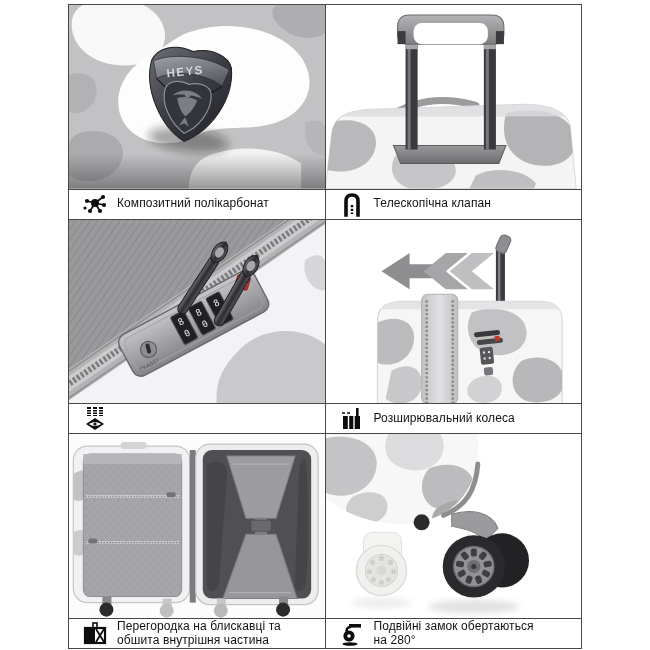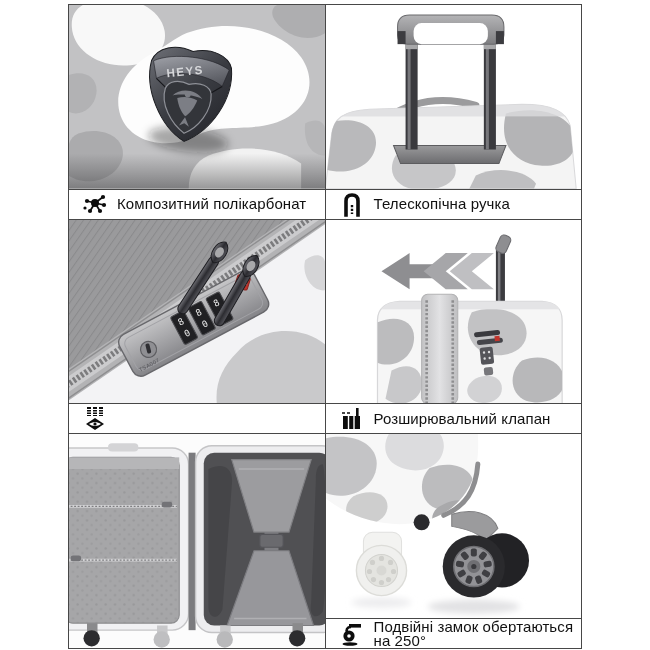--- a/index.html
+++ b/index.html
@@ -14,21 +14,21 @@
   }
   .cell{background:#ffffff;display:flex;flex-direction:column;overflow:hidden;}
   .photo{flex:1 1 auto;position:relative;overflow:hidden;background:#fff;}
   .photo svg{display:block;width:100%;height:100%;}
   .caption{
     flex:0 0 30px;height:30px;border-top:1px solid #474747;background:#fff;
     display:flex;align-items:center;gap:9px;padding:0 6px 0 13px;box-sizing:border-box;
   }
   .cap-icon{flex:0 0 26px;width:26px;height:27px;}
   .cap-icon svg{display:block;width:26px;height:27px;}
-  .cap-text{font-size:15px;line-height:13.5px;color:#111;letter-spacing:.1px;}
+  .cap-text{font-size:12px;line-height:13.5px;color:#111;letter-spacing:.1px;}
   .cap-text span{display:block;white-space:nowrap;}
 </style>
 </head>
 <body>
 
 <div class="grid">
 
   <div class="cell">
     <div class="photo">
       <svg viewBox="0 0 256 183" preserveAspectRatio="xMidYMid slice">
@@ -148,21 +148,21 @@
       </svg>
     </div>
     <div class="caption">
       <span class="cap-icon">
         <svg viewBox="0 0 26 27">
           <path d="M7,24 V10 C7,6 9,4 13,4 C17,4 19,6 19,10 V24" fill="none" stroke="#0d0d0d" stroke-width="3.6" stroke-linecap="square"></path>
           <line x1="13" y1="14" x2="13" y2="23" stroke="#0d0d0d" stroke-width="2.4" stroke-dasharray="2.2,1.6"></line>
         </svg>
       </span>
       <span class="cap-text">
-        <span>Телескопічна ручка</span>
+        <span>Телескопічна клапан</span>
           <span></span>
       </span>
     </div>
   </div>
 
   <div class="cell">
     <div class="photo">
       <svg viewBox="0 0 256 183" preserveAspectRatio="xMidYMid slice">
         <defs>
           <linearGradient id="lplate" x1="0" y1="0" x2="0" y2="1">
@@ -311,21 +311,21 @@
       <span class="cap-icon">
         <svg viewBox="0 0 26 27">
           <line x1="3" y1="8" x2="13" y2="8" stroke="#0d0d0d" stroke-width="1.6" stroke-dasharray="3,2"></line>
           <rect x="17" y="3" width="2.6" height="8" fill="#0d0d0d"></rect>
           <rect x="4" y="11" width="17" height="13" fill="#0d0d0d"></rect>
           <line x1="9.5" y1="11" x2="9.5" y2="24" stroke="#ffffff" stroke-width="1.4"></line>
           <line x1="15" y1="11" x2="15" y2="24" stroke="#ffffff" stroke-width="1.4"></line>
         </svg>
       </span>
       <span class="cap-text">
-        <span>Розширювальний клапан</span>
+        <span>Розширювальний колеса</span>
           <span></span>
       </span>
     </div>
   </div>
 
   <div class="cell">
     <div class="photo">
       <svg viewBox="0 0 256 183" preserveAspectRatio="xMidYMid slice">
         <defs>
           <pattern id="iquilt" width="8" height="8" patternUnits="userSpaceOnUse">
@@ -370,20 +370,35 @@
             <circle cx="38" cy="175" r="7"></circle>
           <rect x="94" y="164" width="9" height="8" fill="#c8c8ca"></rect>
             <circle cx="98" cy="176" r="7" fill="#bfbfc1"></circle>
           <rect x="148" y="164" width="9" height="8" fill="#c8c8ca"></rect>
             <circle cx="152" cy="176" r="7" fill="#b9b9bb"></circle>
           <rect x="210" y="162" width="9" height="8" fill="#8a8a8c"></rect>
             <circle cx="214" cy="175" r="7"></circle>
         </g>
         <rect x="52" y="8" width="26" height="7" rx="3.5" fill="#d4d4d6"></rect>
       </svg>
+    </div>
+    <div class="caption">
+      <span class="cap-icon">
+        <svg viewBox="0 0 26 27">
+          <rect x="11" y="3" width="4" height="5" fill="none" stroke="#0d0d0d" stroke-width="1.6"></rect>
+          <rect x="3" y="8" width="20" height="15" fill="none" stroke="#0d0d0d" stroke-width="2.2"></rect>
+          <rect x="4" y="9" width="9" height="13" fill="#0d0d0d"></rect>
+          <line x1="14" y1="9" x2="22" y2="22" stroke="#0d0d0d" stroke-width="1.8"></line>
+          <line x1="22" y1="9" x2="14" y2="22" stroke="#0d0d0d" stroke-width="1.8"></line>
+        </svg>
+      </span>
+      <span class="cap-text">
+        <span>Перегородка на блискавці та</span>
+          <span>обшита внутрішня частина</span>
+      </span>
     </div>
   </div>
 
   <div class="cell">
     <div class="photo">
       <svg viewBox="0 0 256 183" preserveAspectRatio="xMidYMid slice">
         <defs>
           <clipPath id="wshell">
               <path d="M0,0 H152 C154,32 148,62 116,80 C84,97 36,92 0,64 Z"></path>
             </clipPath>
@@ -448,18 +463,18 @@
         <svg viewBox="0 0 26 27">
           <rect x="10" y="4" width="12" height="3.6" fill="#0d0d0d"></rect>
           <path d="M12,7 C8,7 6.5,10 8.5,12.5" fill="none" stroke="#0d0d0d" stroke-width="2.6"></path>
           <circle cx="10" cy="16" r="5.6" fill="#0d0d0d"></circle>
           <circle cx="10" cy="16" r="1.8" fill="#ffffff"></circle>
           <ellipse cx="11" cy="24" rx="7.5" ry="1.8" fill="#0d0d0d"></ellipse>
         </svg>
       </span>
       <span class="cap-text">
         <span>Подвійні замок обертаються</span>
-          <span>на 250°</span>
+          <span>на 280°</span>
       </span>
     </div>
   </div>
 
 </div>
 
 </body></html>

